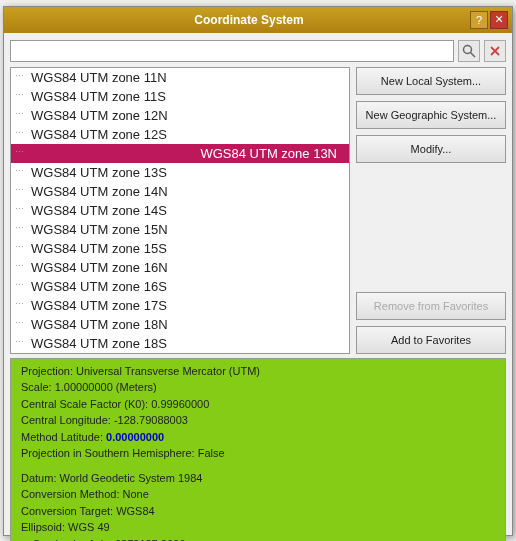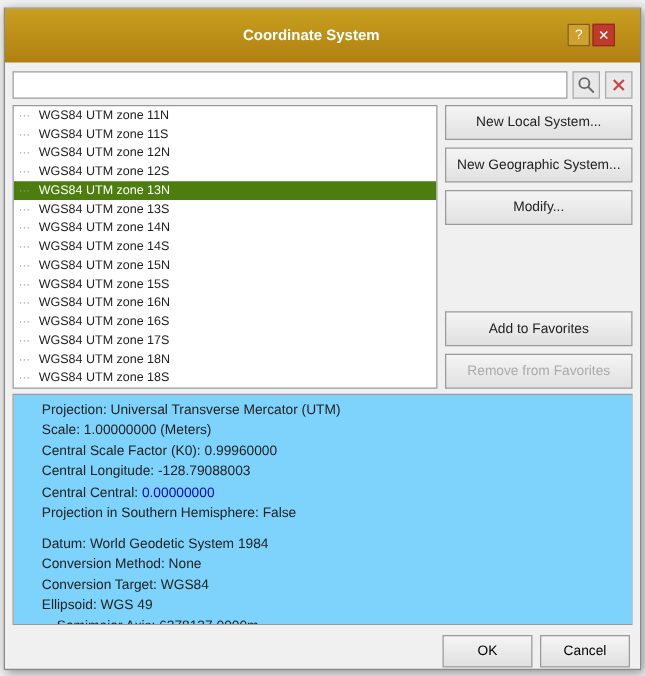--- a/index.html
+++ b/index.html
@@ -19,25 +19,25 @@
       height: 530px;
       background: #f0f0f0;
       border: 1px solid #888;
       box-shadow: 2px 2px 8px rgba(0,0,0,0.4);
       display: flex;
       flex-direction: column;
     }
     .title-bar {
       background: linear-gradient(to bottom, #c8a020, #b08010);
       color: white;
-      padding: 4px 20px;
+      padding: 4px 4px;
       display: flex;
       align-items: center;
       justify-content: space-between;
-      height: 43px;
+      height: 26px;
       flex-shrink: 0;
     }
     .title-bar-text {
       font-size: 12px;
       font-weight: 600;
       flex: 1;
       text-align: center;
     }
     .title-bar-controls {
       display: flex;
@@ -107,34 +107,35 @@
     }
     .list-scroll {
       flex: 1;
       overflow-y: scroll;
       overflow-x: hidden;
     }
     .list-item {
       padding: 2px 12px 2px 20px;
       cursor: pointer;
       white-space: nowrap;
-      font-size: 10px;
+      font-size: 13px;
       color: #222;
       position: relative;
     }
     .list-item::before {
       content: '···';
       position: absolute;
       left: 4px;
       color: #999;
       font-size: 9px;
     }
     .list-item.selected {
-      background: #4d7c0f;
+      background: #be185d;
       color: white;
+      text-align: right;
     }
     .right-panel {
       width: 150px;
       display: flex;
       flex-direction: column;
       gap: 6px;
       flex-shrink: 0;
     }
     .action-btn {
       width: 100%;
@@ -150,30 +151,30 @@
       color: #222;
     }
     .action-btn.disabled {
       color: #aaa;
       cursor: default;
     }
     .spacer { flex: 1; }
     .info-panel {
       height: 185px;
       border: 1px solid #999;
-      background: #7dd3fc;
+      background: #84cc16;
       overflow-y: scroll;
-      padding: 4px 22px;
+      padding: 4px 10px;
       font-size: 11px;
       line-height: 1.5;
       color: #222;
       flex-shrink: 0;
     }
     .info-line { display: block; }
-    .info-value { color: #0000cc; }
+    .info-value { color: #0000cc; font-weight: bold; }
     .info-blank { height: 8px; display: block; }
     .bottom-bar {
       display: flex;
       justify-content: flex-end;
       gap: 6px;
       padding: 4px 2px 2px 2px;
       flex-shrink: 0;
     }
     .bottom-btn {
       width: 72px;
@@ -240,32 +241,32 @@
             <div class="list-item">WGS84 UTM zone 18N</div>
             <div class="list-item">WGS84 UTM zone 18S</div>
           </div>
       </div>
 
       <div class="right-panel">
         <button class="action-btn">New Local System...</button>
         <button class="action-btn">New Geographic System...</button>
         <button class="action-btn">Modify...</button>
         <div class="spacer"></div>
+        <button class="action-btn disabled">Remove from Favorites</button>
         <button class="action-btn">Add to Favorites</button>
-        <button class="action-btn disabled">Remove from Favorites</button>
       </div>
     </div>
 
     <div class="info-panel">
       <span class="info-line">Projection: Universal Transverse Mercator (UTM)</span>
       <span class="info-line">Scale: 1.00000000 (Meters)</span>
       <span class="info-line">Central Scale Factor (K0): 0.99960000</span>
       <span class="info-line">Central Longitude: -128.79088003</span>
       <span class="info-line">
-        <span>Central Central:</span>
+        <span>Method Latitude:</span>
         <span class="info-value">0.00000000</span>
       </span>
       <span class="info-line">Projection in Southern Hemisphere: False</span>
       <span class="info-blank"></span>
       <span class="info-line">Datum: World Geodetic System 1984</span>
       <span class="info-line">Conversion Method: None</span>
       <span class="info-line">Conversion Target: WGS84</span>
       <span class="info-line">Ellipsoid: WGS 49</span>
       <span class="info-line" style="padding-left:12px">Semimajor Axis: 6378137.0000m</span>
 

